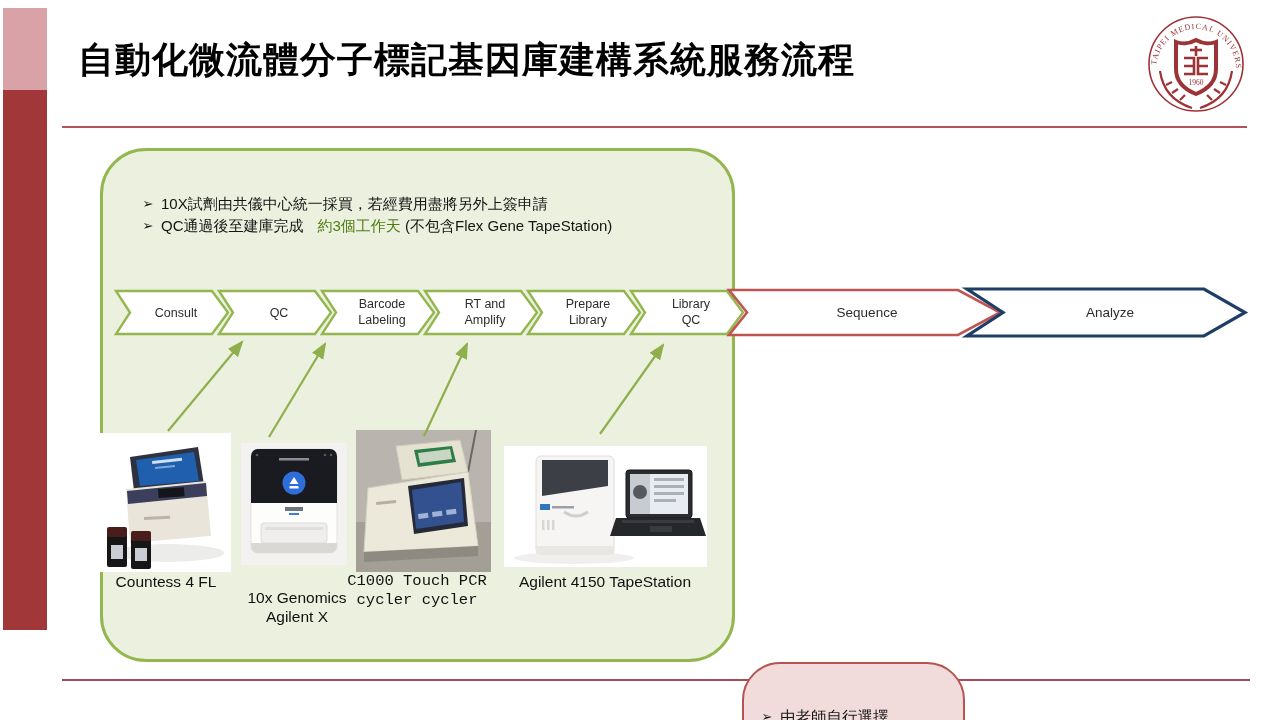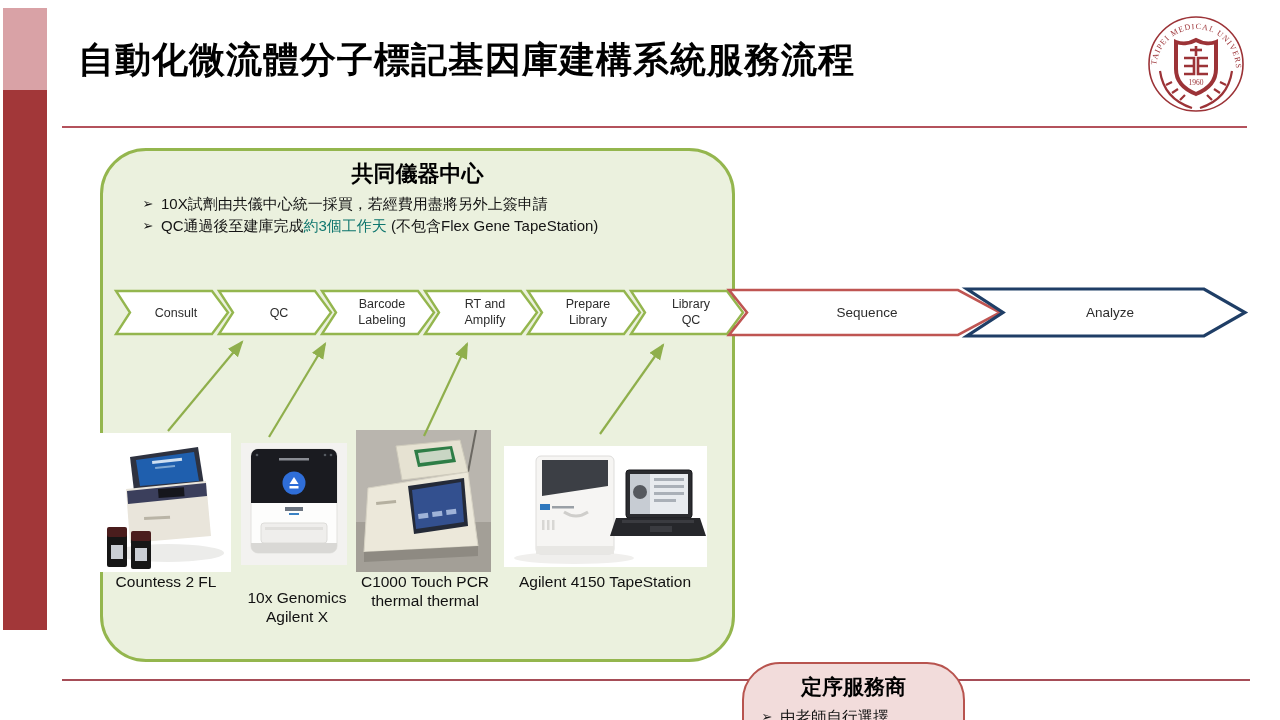--- a/index.html
+++ b/index.html
@@ -24,31 +24,31 @@
   .panel{position:relative;}
   .p-title{position:absolute;left:0;right:0;text-align:center;font-weight:700;color:#000;}
   #green-title{top:8px;font-size:22px;}
   #red-title{top:9px;font-size:21px;}
   .bullets{position:absolute;font-size:15px;line-height:22px;color:#141414;}
   #green-bullets{top:42px;left:32px;right:20px;}
   #red-bullets{top:42px;left:10px;right:9px;line-height:22px;font-size:15.5px;}
   .bullet{display:flex;}
   .bm{width:26px;flex:0 0 26px;text-align:center;font-size:13px;}
   .bt{flex:1;}
-  .hl{color:#0f766e;}
+  .hl{color:#4d7c0f;margin-left:14px;}
   
   .photo{position:absolute;overflow:hidden;}
   #photo-countess{left:100px;top:433px;width:131px;height:139px;}
   #photo-chromium{left:241px;top:443px;width:106px;height:122px;}
   #photo-c1000{left:356px;top:430px;width:135px;height:142px;}
   #photo-tapestation{left:504px;top:446px;width:203px;height:121px;}
   .eq-label{position:absolute;text-align:center;font-size:15.5px;line-height:19px;color:#111;}
   #label-countess{left:98px;top:572px;width:136px;}
   #label-chromium{left:238px;top:572px;width:118px;margin-top:16px;}
-  #label-c1000{left:352px;top:572px;width:146px;}
+  #label-c1000{left:344px;top:572px;width:146px;font-family:Liberation Mono, monospace;}
   #label-tapestation{left:500px;top:572px;width:210px;text-align:center;}
   
   #flow-overlay{left:0;top:0;width:1280px;height:720px;pointer-events:none;z-index:5;}
   .chev-label{font-size:12.5px;fill:#2d2d2d;text-anchor:middle;
     font-family:"Liberation Sans","DejaVu Sans",sans-serif;}
   .chev-label-lg{font-size:13.5px;fill:#2d2d2d;text-anchor:middle;
     font-family:"Liberation Sans","DejaVu Sans",sans-serif;}
   
   #tmu-logo{left:1146px;top:13px;width:100px;height:102px;}
 </style>
@@ -80,35 +80,33 @@
   <text x="50" y="72" font-size="7.5" fill="#9c3337" text-anchor="middle" font-family="Liberation Serif, DejaVu Serif, serif">1960</text>
   <g stroke="#9c3337" stroke-width="2.2" fill="none">
     <path d="M14,58 Q18,86 46,95"></path>
     <path d="M86,58 Q82,86 54,95"></path>
     <path d="M20,72 l6,-3 M26,80 l6,-4 M34,87 l5,-5"></path>
     <path d="M80,72 l-6,-3 M74,80 l-6,-4 M66,87 l-5,-5"></path>
   </g>
 </svg>
 
 <div class="abs panel" id="panel-green">
-  <div class="p-title" id="green-title">共同儀器中心</div>
   <div class="bullets" id="green-bullets">
     <div class="bullet">
       <span class="bm">➢</span>
       <span class="bt"><span>10X試劑由共儀中心統一採買，若經費用盡將另外上簽申請</span><span class="hl"></span><span></span></span>
     </div>
     <div class="bullet">
       <span class="bm">➢</span>
       <span class="bt"><span>QC通過後至建庫完成</span><span class="hl">約3個工作天</span><span> (不包含Flex Gene TapeStation)</span></span>
     </div>
   </div>
 </div>
 
 <div class="abs panel" id="panel-red">
-  <div class="p-title" id="red-title">定序服務商</div>
   <div class="bullets" id="red-bullets">
     <div class="bullet">
       <span class="bm">➢</span>
       <span class="bt"><span>由老師自行選擇</span></span>
     </div>
 
   </div>
 
 </div>
 
@@ -192,29 +190,29 @@
     <rect x="150" y="39" width="30" height="3" fill="#aab0b8"></rect>
     <rect x="150" y="46" width="30" height="3" fill="#aab0b8"></rect>
     <rect x="150" y="53" width="22" height="3" fill="#aab0b8"></rect>
     <polygon points="112,72 196,72 202,90 106,90" fill="#26272b"></polygon>
     <rect x="146" y="80" width="22" height="6" fill="#3a3b40"></rect>
     <rect x="118" y="74" width="72" height="3" fill="#3a3b40"></rect>
   </svg>
 </div>
 
 <div class="abs eq-label" id="label-countess">
-  <div>Countess 2 FL</div>
+  <div>Countess 4 FL</div>
 </div>
 <div class="abs eq-label" id="label-chromium">
   <div>10x Genomics</div>
   <div>Agilent X</div>
 </div>
 <div class="abs eq-label" id="label-c1000">
   <div>C1000 Touch PCR</div>
-  <div>thermal thermal</div>
+  <div>cycler cycler</div>
 </div>
 <div class="abs eq-label" id="label-tapestation">
   <div>Agilent 4150 TapeStation</div>
 </div>
 
 <svg class="abs" id="flow-overlay" viewBox="0 0 1280 720">
   <defs>
     <marker id="ah" markerWidth="9" markerHeight="8" refX="6.5" refY="3" orient="auto">
       <path d="M0,0 L7.5,3 L0,6 Z" fill="#8faf4c"></path>
     </marker>

